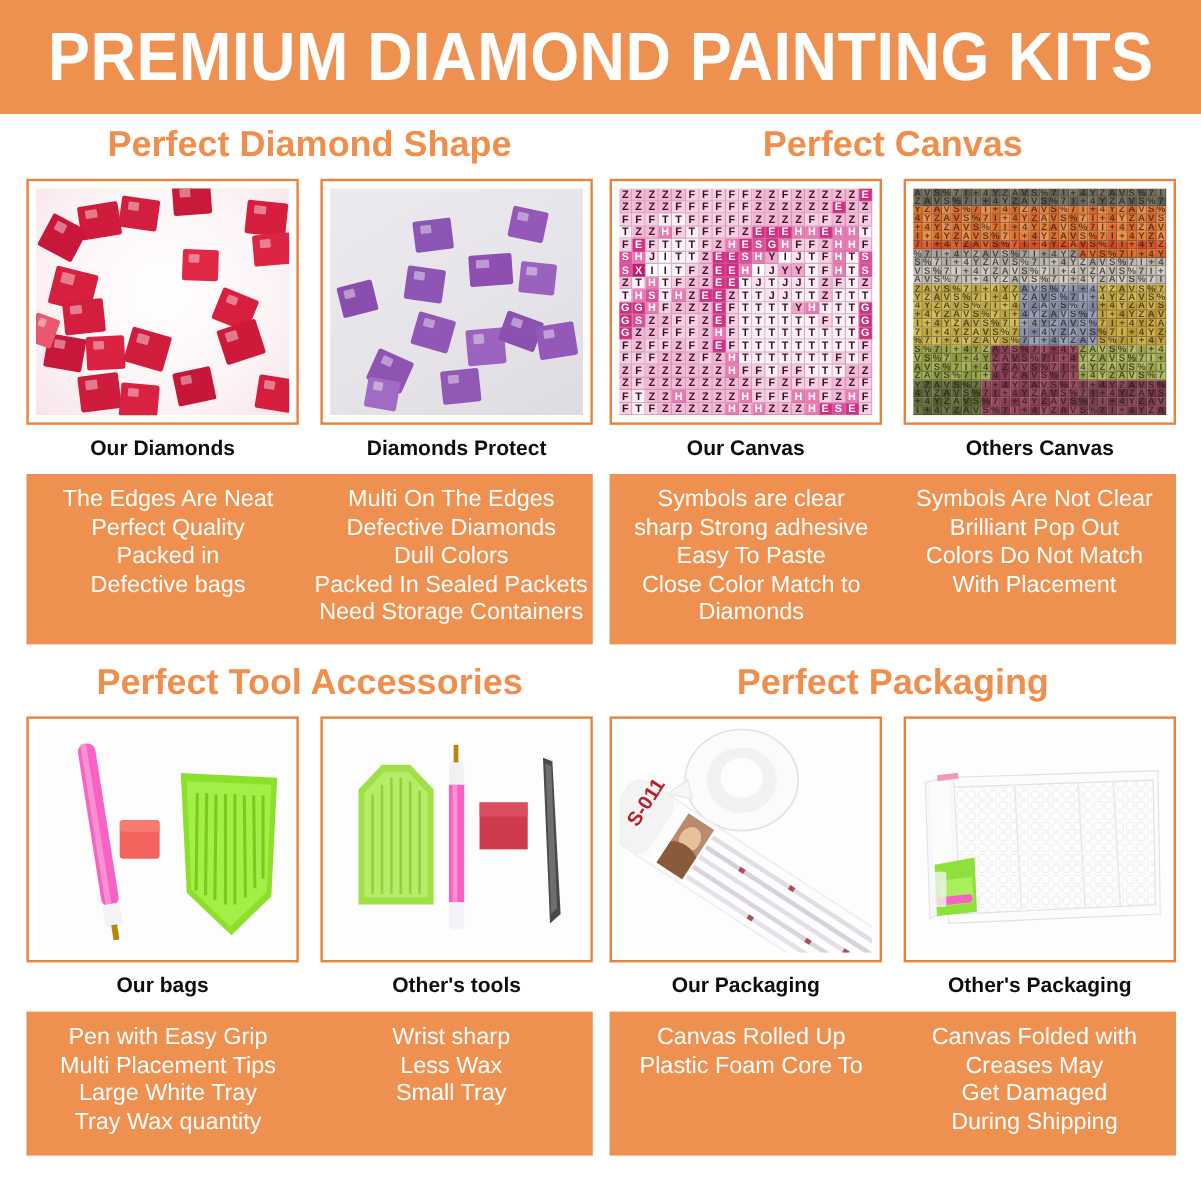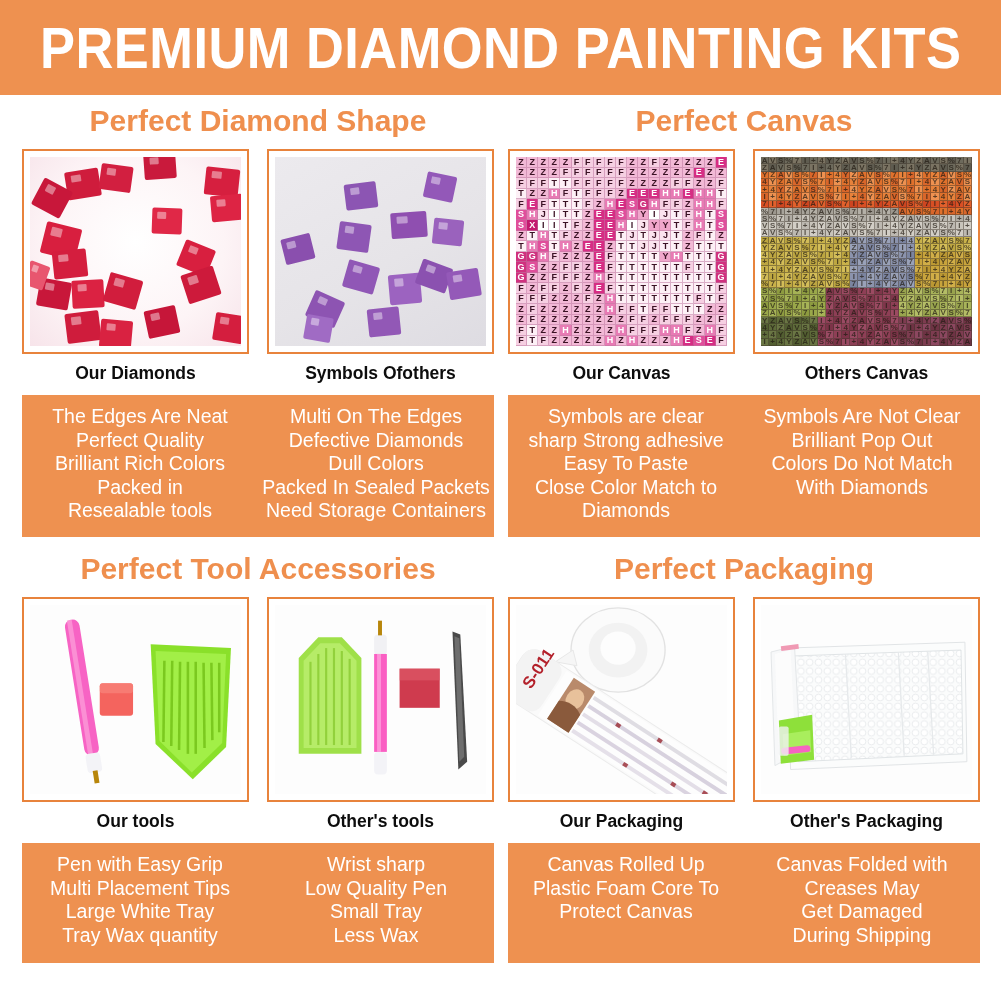--- a/index.html
+++ b/index.html
@@ -178,31 +178,30 @@
               <div class="dia" style="left:33%;top:56%;width:15%;height:15%;background:#9057b6;transform:rotate(16deg);"></div>
               <div class="dia" style="left:54%;top:62%;width:15%;height:16%;background:#9c63c0;transform:rotate(-5deg);"></div>
               <div class="dia" style="left:68%;top:56%;width:15%;height:14%;background:#8b51b0;transform:rotate(20deg);"></div>
               <div class="dia" style="left:82%;top:60%;width:15%;height:15%;background:#9459b8;transform:rotate(-9deg);"></div>
               <div class="dia" style="left:16%;top:73%;width:15%;height:15%;background:#8d54b2;transform:rotate(24deg);"></div>
               <div class="dia" style="left:44%;top:80%;width:15%;height:15%;background:#9258b6;transform:rotate(-6deg);"></div>
               <div class="dia" style="left:14%;top:84%;width:13%;height:13%;background:#a06bc4;transform:rotate(10deg);"></div>
             </div>
           </div>
         </div>
-        <div class="caption">Symbols Ofothers</div>
+        <div class="caption">Diamonds Protect</div>
       </div>
     </div>
 
     <div class="text-panel">
       <div class="text-col">
         <span class="ln">The Edges Are Neat</span>
         <span class="ln">Perfect Quality</span>
-        <span class="ln">Brilliant Rich Colors</span>
         <span class="ln">Packed in</span>
-        <span class="ln">Resealable tools</span>
+        <span class="ln">Defective bags</span>
       </div>
       <div class="text-col">
         <span class="ln">Multi On The Edges</span>
         <span class="ln">Defective Diamonds</span>
         <span class="ln">Dull Colors</span>
         <span class="ln">Packed In Sealed Packets</span>
         <span class="ln">Need Storage Containers</span>
       </div>
     </div>
   </div>
@@ -1255,21 +1254,21 @@
         <span class="ln">Symbols are clear</span>
         <span class="ln">sharp Strong adhesive</span>
         <span class="ln">Easy To Paste</span>
         <span class="ln">Close Color Match to</span>
         <span class="ln">Diamonds</span>
       </div>
       <div class="text-col">
         <span class="ln">Symbols Are Not Clear</span>
         <span class="ln">Brilliant Pop Out</span>
         <span class="ln">Colors Do Not Match</span>
-        <span class="ln">With Diamonds</span>
+        <span class="ln">With Placement</span>
       </div>
     </div>
   </div>
 
   <div class="quad quad-bl">
     <div class="section-title">Perfect Tool Accessories</div>
     <div class="photo-row">
 
       <div class="photo-cell">
         <div class="photo-frame">
@@ -1296,21 +1295,21 @@
                   <line x1="161" y1="58" x2="161" y2="152"></line>
                   <line x1="169" y1="58" x2="169" y2="152"></line>
                   <line x1="177" y1="59" x2="178" y2="146"></line>
                   <line x1="185" y1="59" x2="186" y2="138"></line>
                   <line x1="193" y1="59" x2="193" y2="130"></line>
                 </g>
               </svg>
             </div>
           </div>
         </div>
-        <div class="caption">Our tools</div>
+        <div class="caption">Our bags</div>
       </div>
 
       <div class="photo-cell">
         <div class="photo-frame">
           <div class="photo-inner">
             <div class="tool-scene">
               <svg viewBox="0 0 215 193" width="100%" height="100%">
 
                 <path d="M24 54 L44 33 L68 33 L88 54 L88 152 L24 152 Z" fill="#9fe049"></path>
                 <path d="M29 57 L46 39 L66 39 L83 57 L83 146 L29 146 Z" fill="#b6ec68"></path>
@@ -1344,23 +1343,22 @@
 
     <div class="text-panel">
       <div class="text-col">
         <span class="ln">Pen with Easy Grip</span>
         <span class="ln">Multi Placement Tips</span>
         <span class="ln">Large White Tray</span>
         <span class="ln">Tray Wax quantity</span>
       </div>
       <div class="text-col">
         <span class="ln">Wrist sharp</span>
-        <span class="ln">Low Quality Pen</span>
+        <span class="ln">Less Wax</span>
         <span class="ln">Small Tray</span>
-        <span class="ln">Less Wax</span>
       </div>
     </div>
   </div>
 
   <div class="quad quad-br">
     <div class="section-title">Perfect Packaging</div>
     <div class="photo-row">
 
       <div class="photo-cell">
         <div class="photo-frame">
@@ -1444,21 +1442,20 @@
           </div>
         </div>
         <div class="caption">Other's Packaging</div>
       </div>
     </div>
 
     <div class="text-panel">
       <div class="text-col">
         <span class="ln">Canvas Rolled Up</span>
         <span class="ln">Plastic Foam Core To</span>
-        <span class="ln">Protect Canvas</span>
       </div>
       <div class="text-col">
         <span class="ln">Canvas Folded with</span>
         <span class="ln">Creases May</span>
         <span class="ln">Get Damaged</span>
         <span class="ln">During Shipping</span>
       </div>
     </div>
   </div>
 

